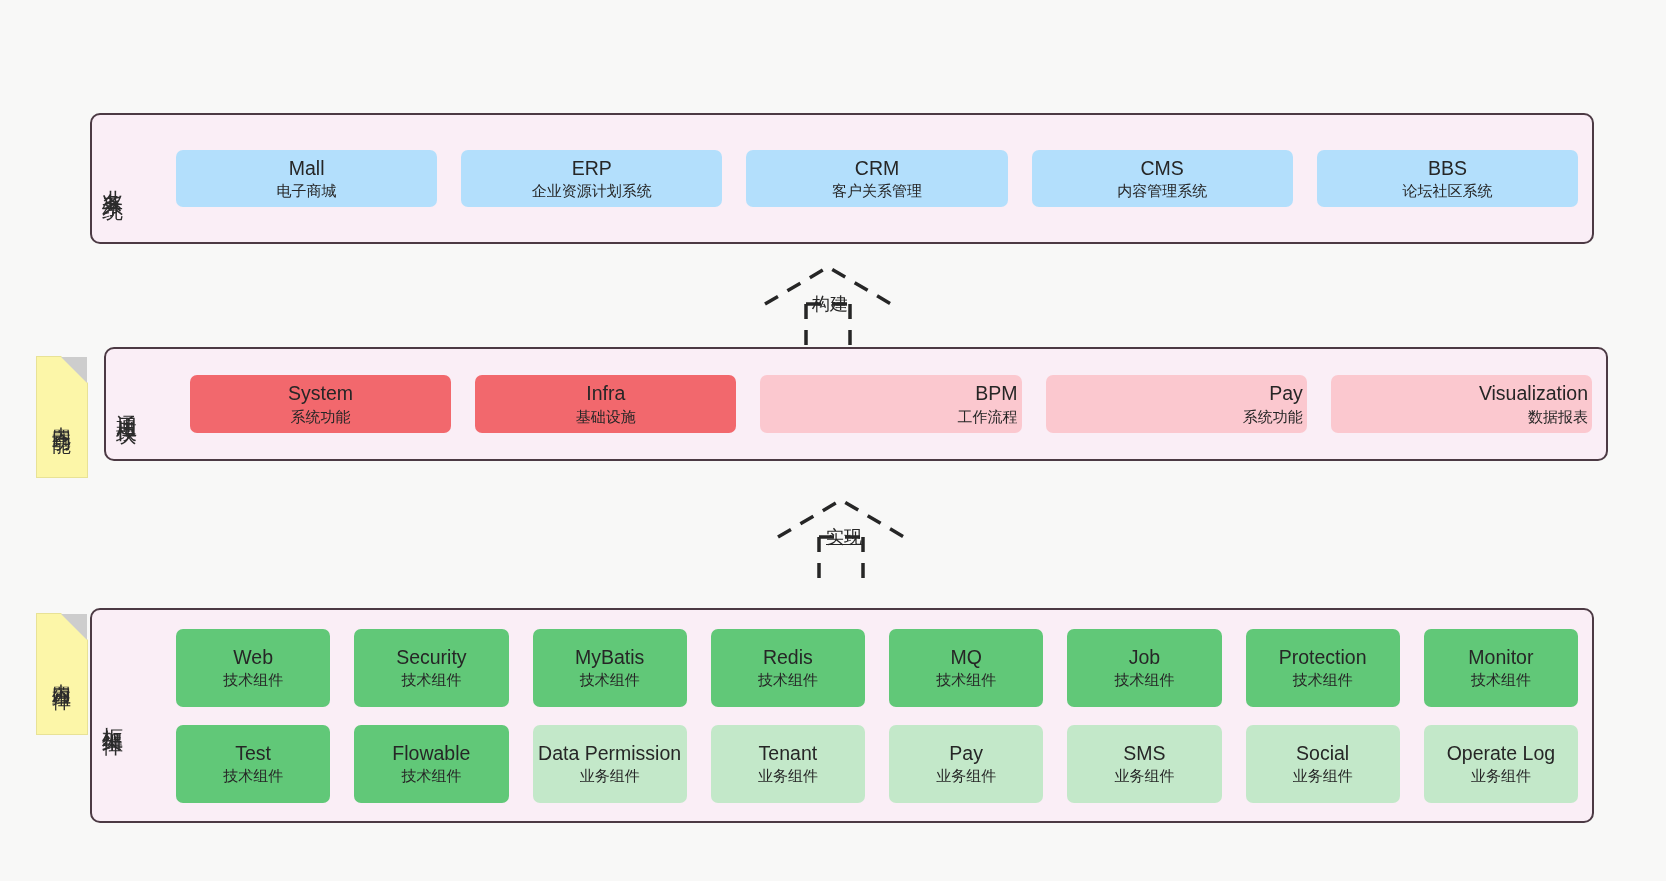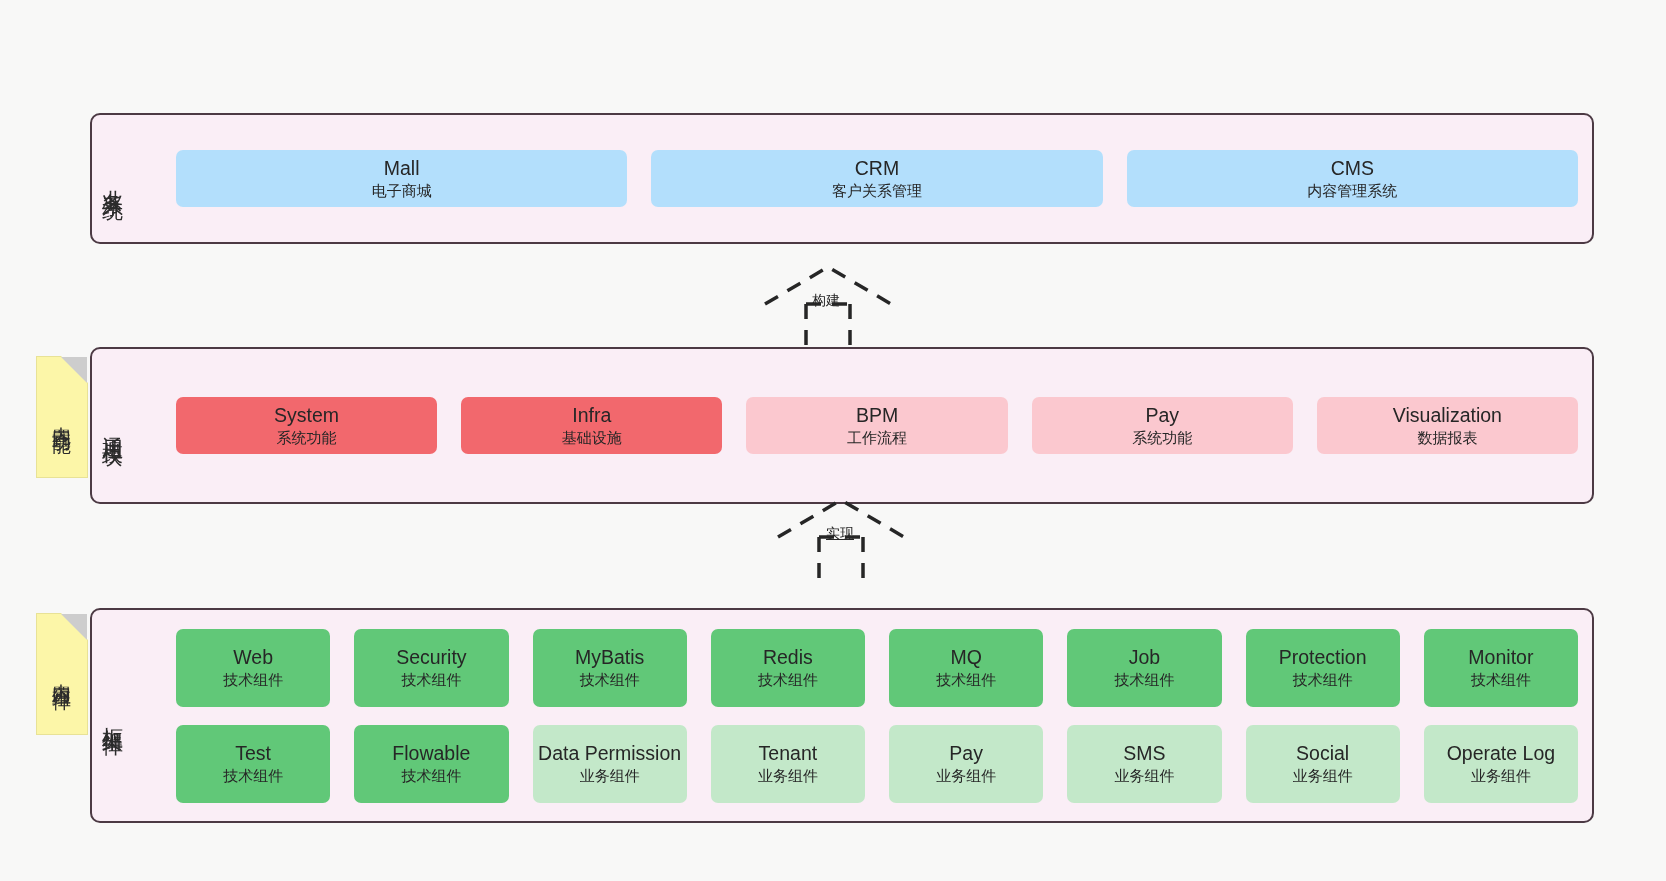--- a/index.html
+++ b/index.html
@@ -61,21 +61,21 @@
     font-size: 19px;
     line-height: 1.32;
     padding: 6px 4px;
     user-select: none;
   }
   .card .t1 { font-size: 19.5px; }
   .card .t2 { font-size: 15px; }
 
   .c-blue       { background: #b3dffc; }
   .c-red        { background: #f2686d; }
-  .c-pink       { background: #fbc8cf; }
+  .c-pink       { background: #fbc8cf; align-items: flex-end; }
   .c-green      { background: #61c878; }
   .c-greenlight { background: #c3e8c9; }
 
   
   .note {
     position: absolute;
     background: #fcf6a8;
     border: 1px solid #e8e296;
     display: flex;
     align-items: center;
@@ -109,66 +109,74 @@
     z-index: 2;
     writing-mode: vertical-rl;
     text-orientation: upright;
   }
 
   
   .gen-arrow { position: absolute; }
   .gen-arrow svg { display: block; overflow: visible; }
   .gen-label {
     position: absolute;
-    font-size: 14px;
+    font-size: 18px;
     color: #262626;
     white-space: nowrap;
     user-select: none;
   }
 </style>
 </head>
 <body>
 
 <div id="canvas">
 
   <div class="layer" id="layer-business" style="left:90px; top:113px; width:1504px; height:131px;">
     <div class="layer-label">业务系统</div>
     <div class="layer-body">
       <div class="row">
 
         <div class="card c-blue">
           <span class="t1">Mall</span>
           <span class="t2">电子商城</span>
         </div>
         <div class="card c-blue">
+          <span class="t1">ERP</span>
+          <span class="t2">企业资源计划系统</span>
+        </div>
+        <div class="card c-blue">
           <span class="t1">CRM</span>
           <span class="t2">客户关系管理</span>
         </div>
         <div class="card c-blue">
           <span class="t1">CMS</span>
           <span class="t2">内容管理系统</span>
+        </div>
+        <div class="card c-blue">
+          <span class="t1">BBS</span>
+          <span class="t2">论坛社区系统</span>
         </div>
 
       </div>
     </div>
   </div>
 
   <div class="gen-arrow" style="left:760px; top:262px;">
     <svg width="150" height="90" viewBox="0 0 150 90">
       <path d="M 5 42 L 68 5 L 131 42" fill="none" stroke="#262626" stroke-width="3.5" stroke-dasharray="15 11" stroke-linecap="butt"></path>
       <path d="M 46 42 L 46 90 M 90 42 L 90 90 M 46 42 L 90 42" fill="none" stroke="#262626" stroke-width="3.5" stroke-dasharray="15 11" stroke-linecap="butt"></path>
     </svg>
   </div>
   <div class="gen-label" style="left:812px; top:292px;">构建</div>
 
   <div class="note" style="left:36px; top:356px; width:52px; height:122px;">
     <span>内置功能</span>
   </div>
 
-  <div class="layer" id="layer-modules" style="left:90px; top:347px; width:1504px; height:157px;">
+  <div class="layer" id="layer-modules" style="left:104px; top:347px; width:1504px; height:114px;">
     <div class="layer-label">通用模块</div>
     <div class="layer-body">
       <div class="row">
 
         <div class="card c-red">
           <span class="t1">System</span>
           <span class="t2">系统功能</span>
         </div>
         <div class="card c-red">
           <span class="t1">Infra</span>

